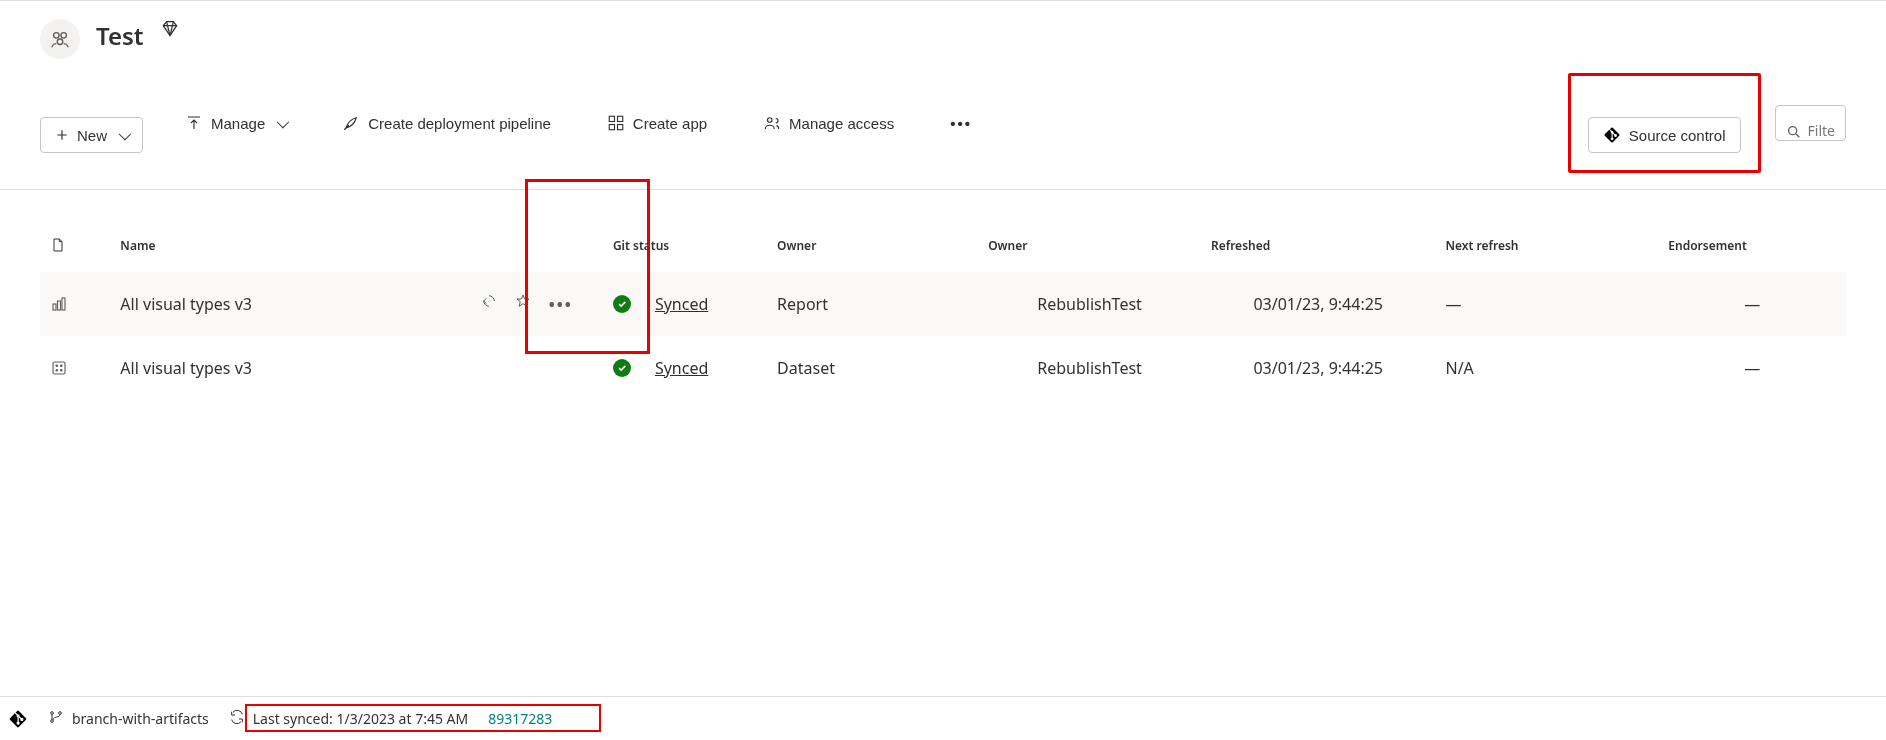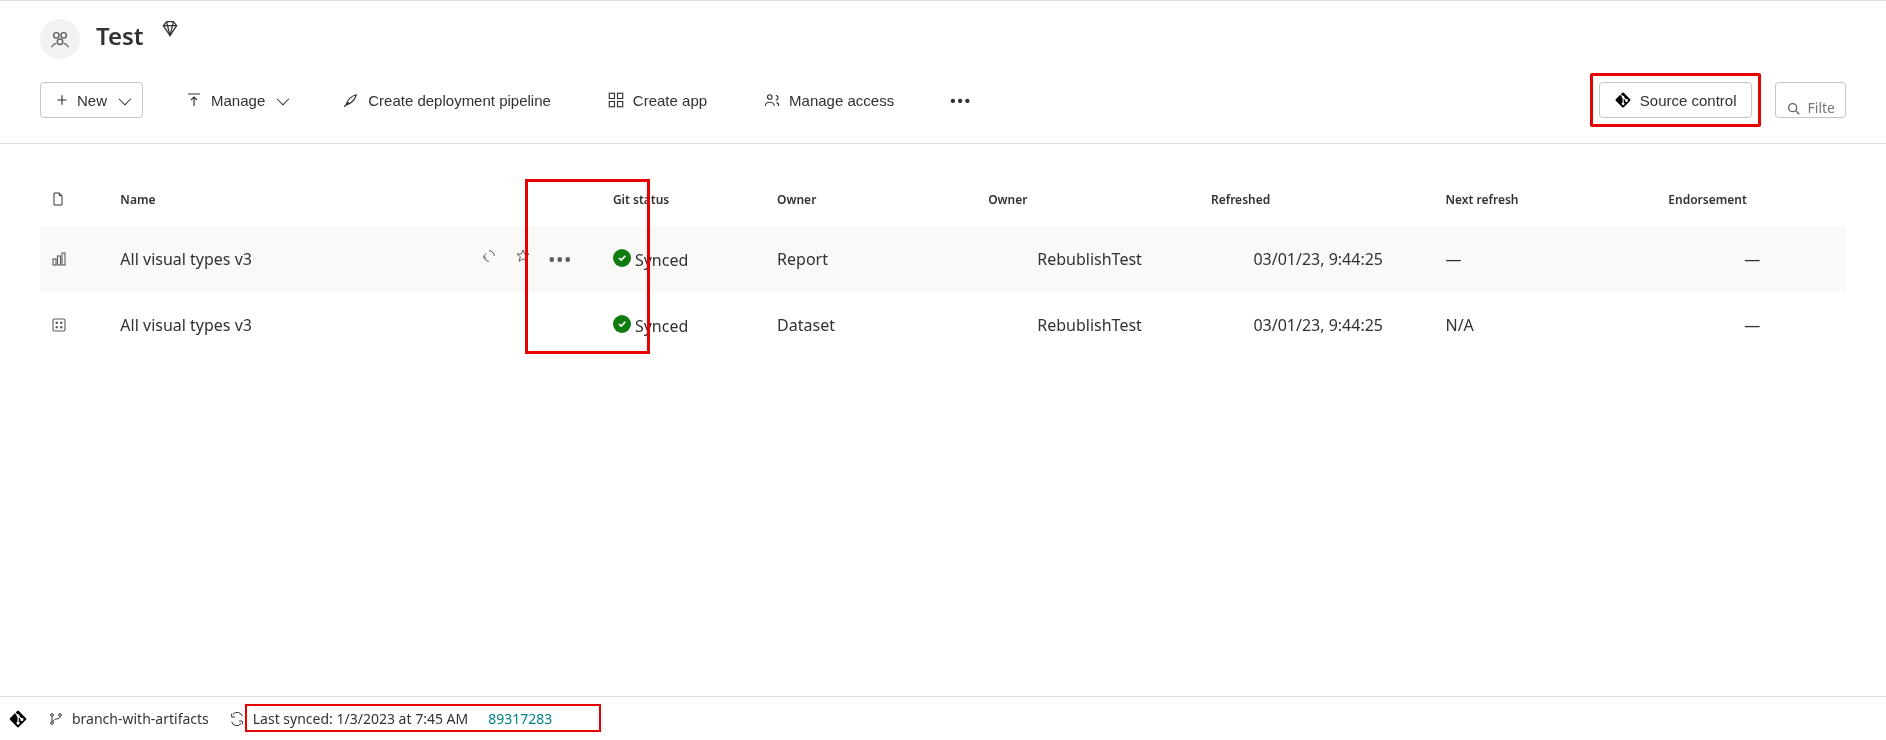--- a/index.html
+++ b/index.html
@@ -61,40 +61,41 @@
     height: 36px;
     padding: 0 14px;
     background: #fff;
     cursor: pointer;
     font-size: 15px;
     color: var(--text);
   }
   .btn.outline {
     border: 1px solid #c8c6c4;
     border-radius: 4px;
+    margin-top: 24px;
   }
   .btn.ghost { border: none; background: transparent; }
   .chev::after {
     content: "";
     display: inline-block;
     width: 8px; height: 8px;
     border-right: 1px solid var(--text);
     border-bottom: 1px solid var(--text);
     transform: rotate(45deg) translateY(-2px);
     margin-left: 4px;
   }
   .spacer { flex: 1; }
   .more-dots { letter-spacing: 2px; font-weight: bold; }
 
   .right-group {
     display: flex;
     align-items: center;
     gap: 14px;
   }
-  .annot-red { border: 3px solid var(--red-annot); padding: 6px; border-radius: 2px;}
+  .annot-red { border: 3px solid var(--red-annot); padding: 17px; border-radius: 2px;}
   .search-box {
     display: flex; align-items: flex-end; gap: 6px;
     height: 36px; padding: 0 10px;
     border: 1px solid #c8c6c4;
     border-left: 1px solid #c8c6c4;
     border-radius: 4px;
     color: #777;
   }
 
   
@@ -119,21 +120,21 @@
   .col-name { width: 420px; }
   .col-git { width: 140px; }
   .col-type { width: 180px; }
   .col-owner { width: 190px; text-align:center;}
   .col-refreshed { width: 200px; text-align:center;}
   .col-next { width: 190px; }
   .col-endorse { width: 160px; text-align:center;}
   .muted { color: #7a7a7a; }
   .row-actions { display: inline-flex; gap: 18px; margin-left: 40px; color:#605e5c; float:right; margin-right:20px;}
   .status-pill {
-    display: inline-flex; gap: 4px;
+    display: inline-flex; align-items: center; gap: 24px; text-decoration: underline;
   }
   .status-dot {
     width: 18px; height: 18px; border-radius: 50%;
     background: var(--green);
     display: inline-flex; align-items:center; justify-content:center;
   }
   .status-dot svg { width: 10px; height: 10px; }
 
   
   .git-annot {
@@ -149,21 +150,21 @@
     height: 44px;
     border-top: 1px solid var(--border);
     display: flex;
     align-items: center;
     gap: 20px;
     padding: 0 8px;
     font-size: 14px;
     color: #333;
     background: #fff;
   }
-  .status-bar .item { display: inline-flex; align-items: center; gap: 8px; }
+  .status-bar .item { display: inline-flex; align-items: flex-start; gap: 8px; }
   .commit-id { color: var(--teal); }
   .footer-annot {
     position: absolute;
     border: 2px solid var(--red-annot);
     pointer-events: none;
   }
 
   
   svg { display: block; }
 </style>

